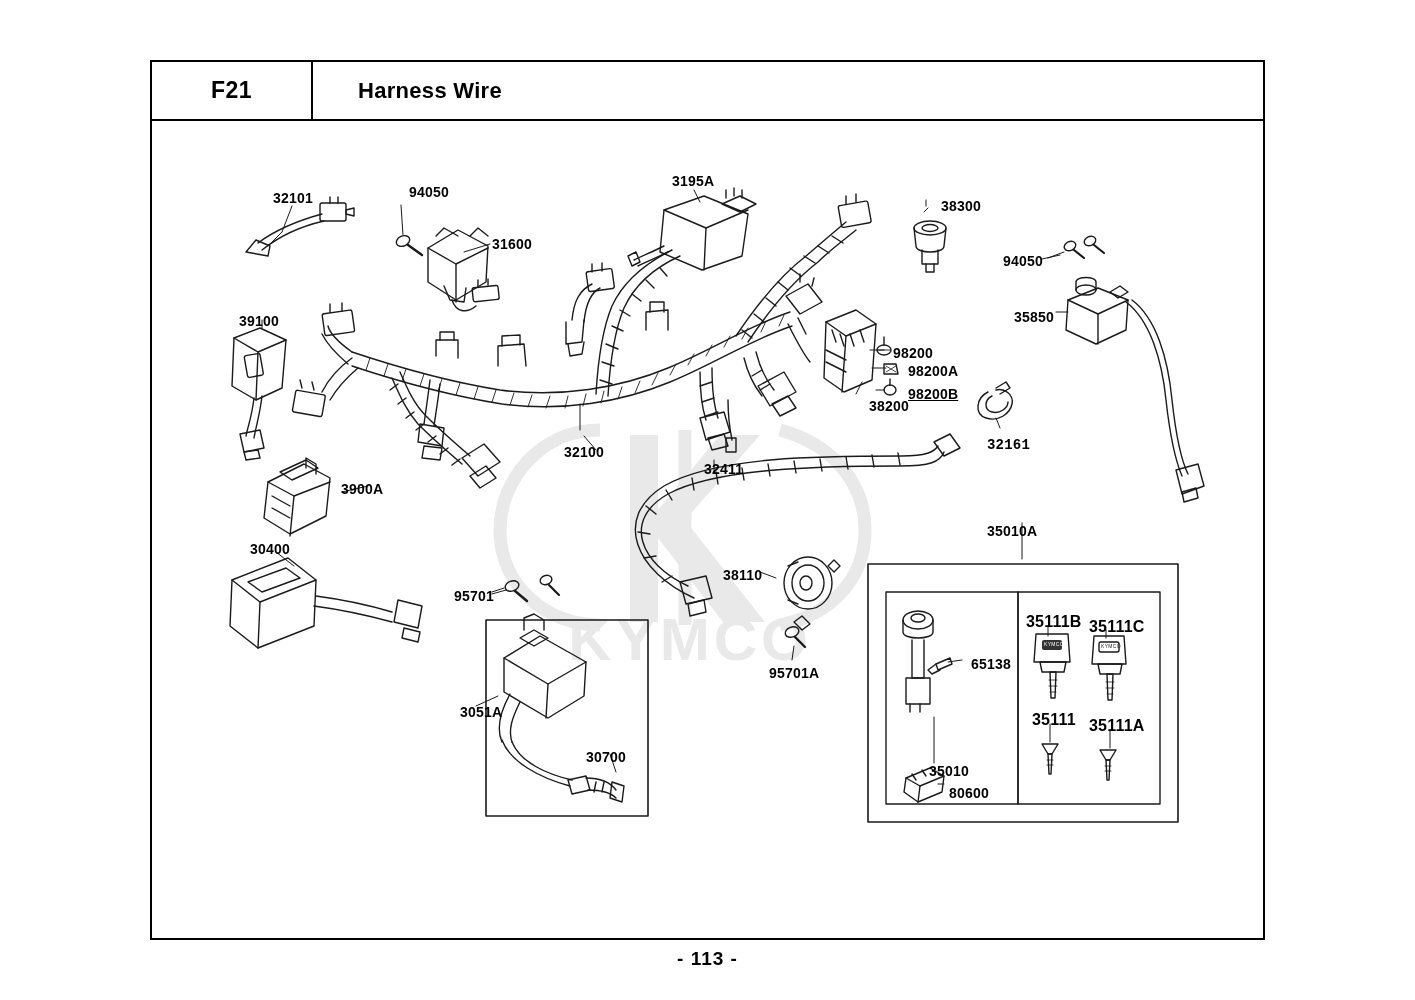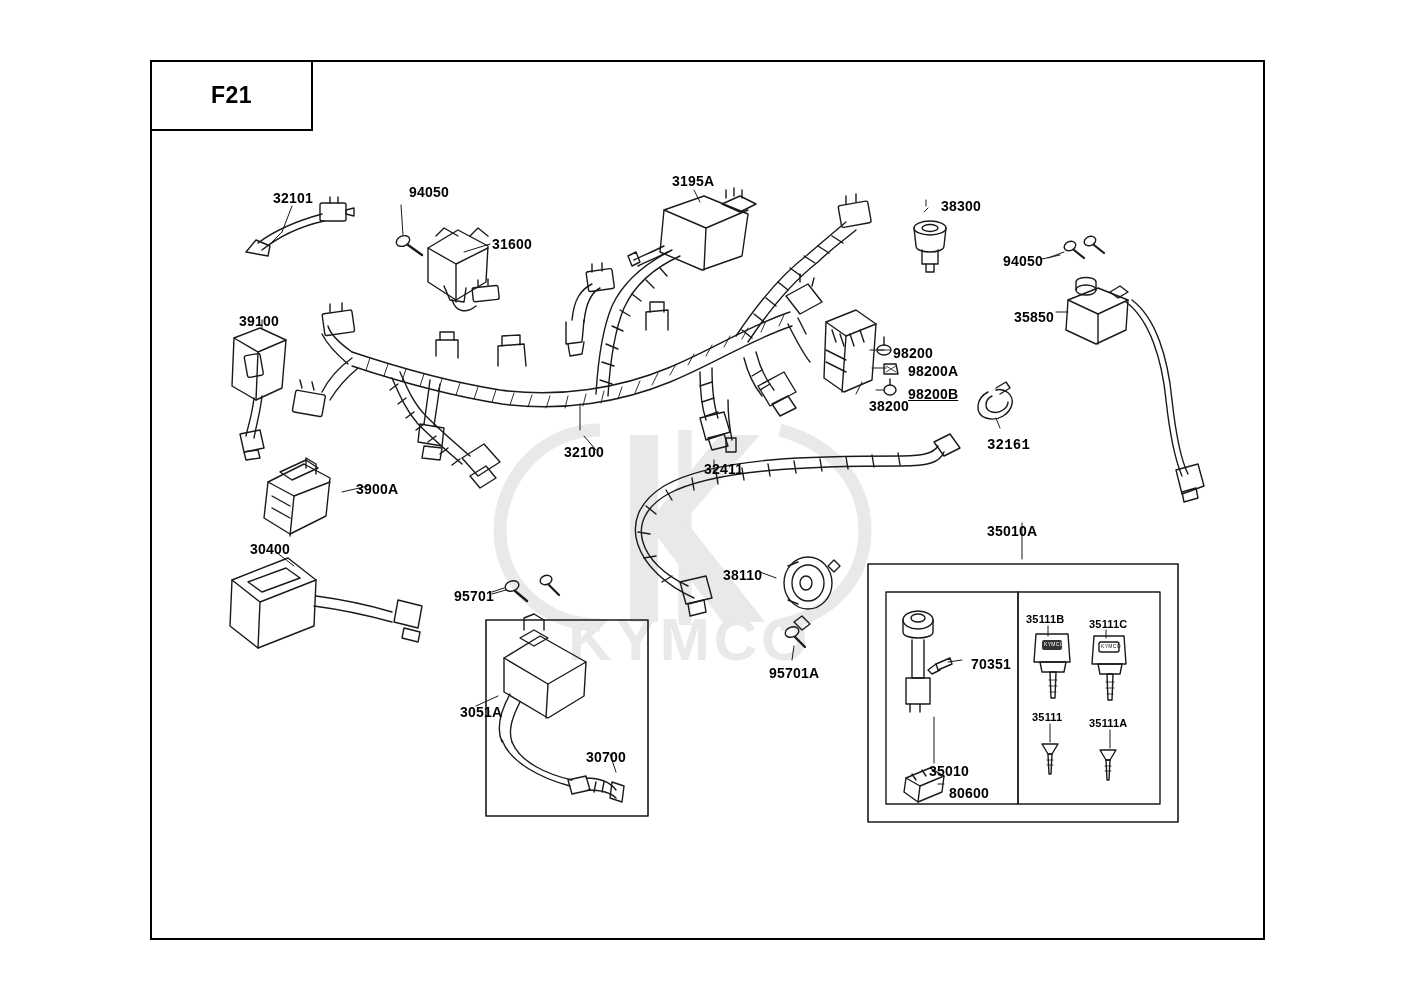--- a/index.html
+++ b/index.html
@@ -30,21 +30,21 @@
     width: 1115px;
     height: 880px;
     border: 2px solid #000;
     box-sizing: border-box;
   }
   .title-cell {
     position: absolute;
     left: 150px;
     top: 60px;
     width: 163px;
-    height: 71px;
+    height: 61px;
     border: 2px solid #000;
     box-sizing: border-box;
     background: #fff;
     display: flex;
     align-items: center;
     justify-content: center;
   }
   .title-cell .code {
     font-size: 23px;
     font-weight: bold;
@@ -111,21 +111,21 @@
 
   
   .lbl {
     position: absolute;
     font-size: 14px;
     font-weight: bold;
     color: #000;
     white-space: nowrap;
     letter-spacing: 0.2px;
   }
-  .lbl.sm { font-size: 11px; }
+  .lbl.sm { font-size: 16px; }
 </style>
 </head>
 <body>
 
 <div id="page">
 
   <div class="watermark">
     <svg viewBox="0 0 420 310" width="420" height="310" aria-hidden="true">
       <g fill="none" stroke="#e9e9e9" stroke-width="13">
         <path d="M120 40 C60 40 20 90 20 140 C20 195 65 235 120 235"></path>
@@ -473,46 +473,50 @@
         <path d="M944 784 l-6 0"></path>
       </g>
     </g>
   </svg>
 
   <div class="sheet-border"></div>
 
   <div class="title-cell">
     <span class="code">F21</span>
   </div>
-
+  <div class="title-bar">
+    <span class="name">Harness Wire</span>
+  </div>
+
+  <div class="page-number">- 113 -</div>
 
   <div class="lbl" style="left:273px; top:190px;">32101</div>
   <div class="lbl" style="left:409px; top:184px;">94050</div>
   <div class="lbl" style="left:492px; top:236px;">31600</div>
   <div class="lbl" style="left:672px; top:173px;">3195A</div>
   <div class="lbl" style="left:905px; top:198px;margin-left:36px;">38300</div>
   <div class="lbl" style="left:1003px; top:253px;">94050</div>
   <div class="lbl" style="left:1014px; top:309px;">35850</div>
   <div class="lbl" style="left:239px; top:313px;">39100</div>
   <div class="lbl" style="left:893px; top:345px;">98200</div>
   <div class="lbl" style="left:908px; top:363px;">98200A</div>
   <div class="lbl" style="left:908px; top:386px;text-decoration:underline;">98200B</div>
   <div class="lbl" style="left:869px; top:398px;">38200</div>
   <div class="lbl" style="left:987px; top:437px;font-family:Liberation Mono, monospace;">32161</div>
   <div class="lbl" style="left:564px; top:444px;">32100</div>
-  <div class="lbl" style="left:356px; top:481px;text-align:center;">3900A</div>
+  <div class="lbl" style="left:341px; top:481px;text-align:center;">3900A</div>
   <div class="lbl" style="left:704px; top:461px;">32411</div>
   <div class="lbl" style="left:250px; top:541px;">30400</div>
   <div class="lbl" style="left:454px; top:588px;">95701</div>
   <div class="lbl" style="left:723px; top:567px;">38110</div>
   <div class="lbl" style="left:987px; top:523px;">35010A</div>
   <div class="lbl" style="left:769px; top:665px;">95701A</div>
   <div class="lbl sm" style="left:1026px; top:613px;">35111B</div>
   <div class="lbl sm" style="left:1089px; top:618px;">35111C</div>
-  <div class="lbl" style="left:971px; top:656px;">70351</div>
+  <div class="lbl" style="left:971px; top:656px;">65138</div>
   <div class="lbl sm" style="left:1032px; top:711px;">35111</div>
   <div class="lbl sm" style="left:1089px; top:717px;">35111A</div>
   <div class="lbl" style="left:432px; top:704px;margin-left:28px;">3051A</div>
   <div class="lbl" style="left:586px; top:749px;">30700</div>
   <div class="lbl" style="left:929px; top:763px;">35010</div>
   <div class="lbl" style="left:949px; top:785px;">80600</div>
 
   <div style="position:absolute;left:1044px;top:641px;font-size:5px;color:#fff;letter-spacing:0.3px;">KYMCO</div>
   <div style="position:absolute;left:1101px;top:643px;font-size:5px;color:#222;letter-spacing:0.3px;">KYMCO</div>
 

